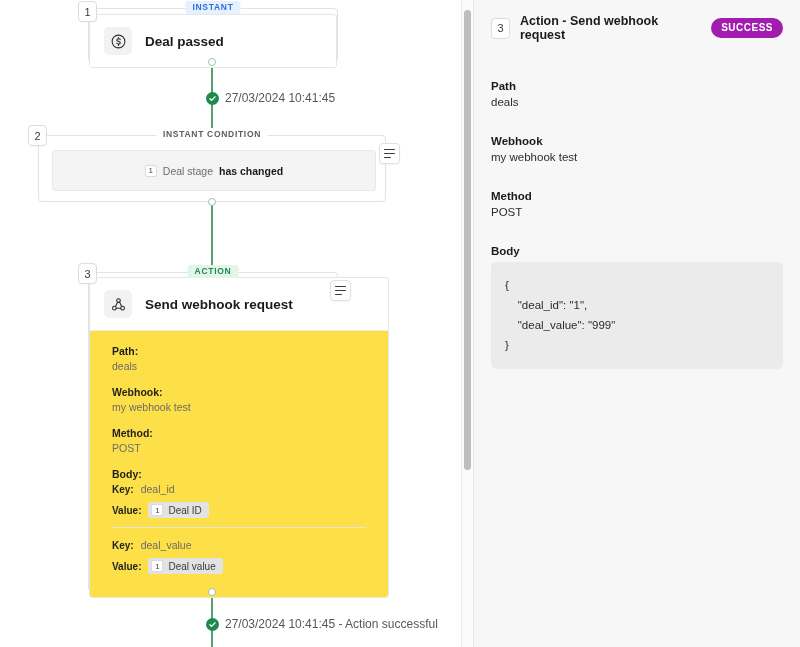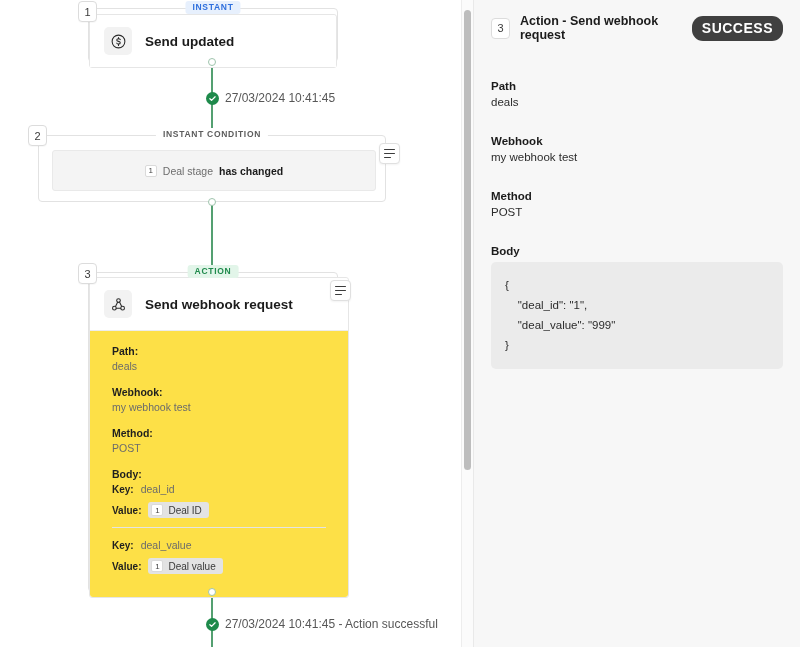--- a/index.html
+++ b/index.html
@@ -207,23 +207,23 @@
     border: 1px solid #dcdcdc;
     border-radius: 4px;
     display: flex; align-items: center; justify-content: center;
     font-size: 11px; color: #3a3a3a; flex: 0 0 auto;
   }
   .panel-title {
     font-size: 12.5px; font-weight: bold; color: #1b1b1b;
     flex: 1 1 auto;
   }
   .badge-success {
-    background: #404040;
+    background: #a21caf;
     color: #ffffff;
-    font-size: 14px; font-weight: bold; letter-spacing: .5px;
+    font-size: 10px; font-weight: bold; letter-spacing: .5px;
     padding: 4px 10px 5px;
     border-radius: 11px;
     flex: 0 0 auto;
   }
   .p-label {
     font-size: 11.5px; font-weight: bold; color: #1b1b1b;
     margin-bottom: 4px;
   }
   .p-value {
     font-size: 11.5px; color: #2c2c2c;
@@ -255,21 +255,21 @@
 
     <div class="card" style="left:89px; top:14px; width:248px;">
       <div class="card-head">
         <span class="node-icon">
           <svg width="17" height="17" viewBox="0 0 24 24" fill="none" stroke="#2b2b2b" stroke-width="1.5">
             <circle cx="12" cy="12" r="9"></circle>
             <path d="M14.5 9.3c-.4-.8-1.4-1.3-2.5-1.3-1.4 0-2.5.8-2.5 1.9 0 1.1 1 1.6 2.5 1.9 1.5.3 2.5.8 2.5 1.9 0 1.1-1.1 1.9-2.5 1.9-1.1 0-2.1-.5-2.5-1.3" stroke-linecap="round"></path>
             <path d="M12 6.3v1.6M12 16.1v1.6" stroke-linecap="round"></path>
           </svg>
         </span>
-        <span class="card-title">Send updated</span>
+        <span class="card-title">Deal passed</span>
       </div>
     </div>
 
     <div class="port" style="left:208px; top:58px;"></div>
     <div class="conn" style="left:211px; top:62px; height:73px;"></div>
     <div class="stamp" style="left:206px; top:91px;">
       <span class="check">
         <svg width="9" height="9" viewBox="0 0 24 24" fill="none" stroke="#ffffff" stroke-width="3.4" stroke-linecap="round" stroke-linejoin="round">
           <path d="M5 12.5l4.5 4.5L19 7.5"></path>
         </svg>
@@ -297,21 +297,21 @@
     </div>
 
     <div class="port" style="left:208px; top:198px;"></div>
     <div class="conn" style="left:211px; top:202px; height:70px;"></div>
 
     <div class="frame" style="left:88px; top:272px; width:250px; height:320px;">
       <span class="frame-label action">ACTION</span>
     </div>
     <div class="step-num" style="left:78px; top:263px;">3</div>
 
-    <div class="card" style="left:89px; top:277px; width:260px;">
+    <div class="card" style="left:89px; top:277px; width:300px;">
       <div class="card-head">
         <span class="node-icon">
           <svg width="17" height="17" viewBox="0 0 24 24" fill="none" stroke="#2b2b2b" stroke-width="1.5" stroke-linecap="round" stroke-linejoin="round">
             <circle cx="6.2" cy="17.2" r="2.6"></circle>
             <circle cx="17.8" cy="17.2" r="2.6"></circle>
             <circle cx="12" cy="6.4" r="2.6"></circle>
             <path d="M10.7 8.7L8.1 14.2"></path>
             <path d="M13.4 8.6l2.8 5.6"></path>
             <path d="M8.8 17.2h6.4"></path>
           </svg>

